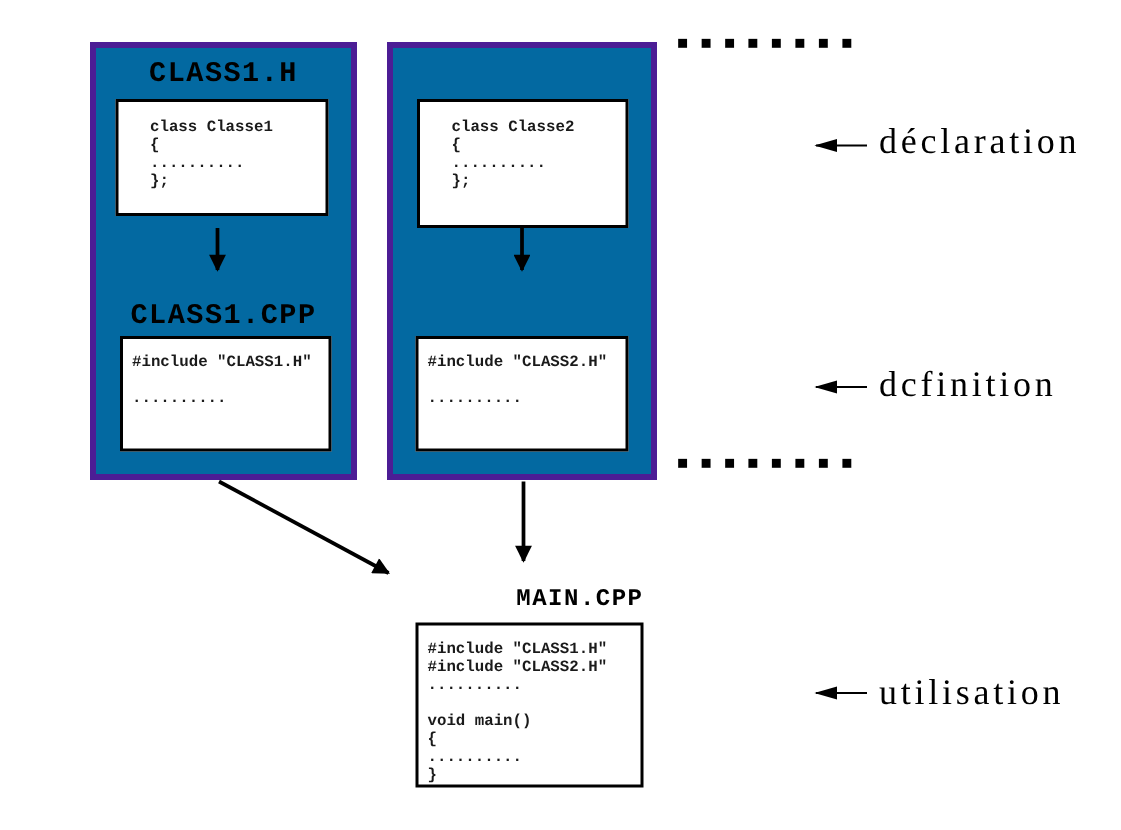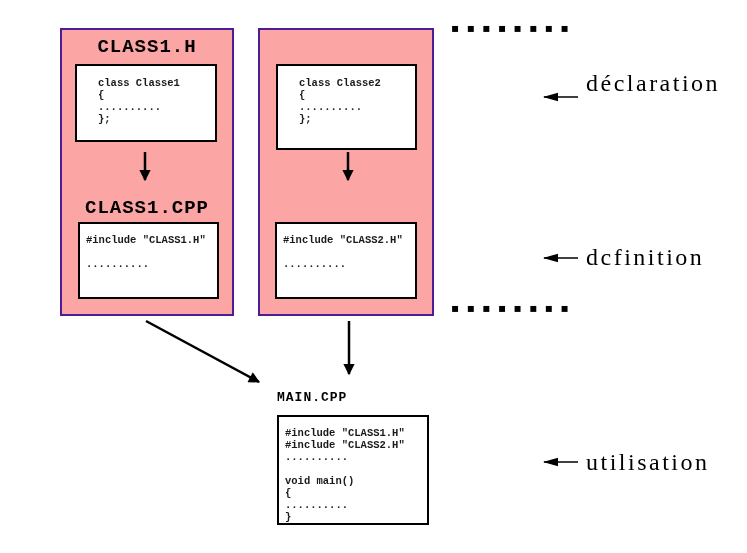--- a/index.html
+++ b/index.html
@@ -1,31 +1,31 @@
 <!DOCTYPE html>
 <html><head>
 <meta charset="utf-8">
 <style>
   html,body{margin:0;padding:0;background:#ffffff;}
   #canvas{
     position:relative;width:747px;height:553px;background:#ffffff;
     font-family:"Liberation Sans",sans-serif;overflow:hidden;
   }
   .col-box{
-    position:absolute;border:2px solid #4c1d95;background:#fca5a5;
+    position:absolute;border:4px solid #4c1d95;background:#0369a1;
   }
   .file-title{
     position:absolute;left:0;width:100%;text-align:center;
     font-family:"Liberation Mono",monospace;font-weight:bold;
     font-size:19px;letter-spacing:1px;color:#000;white-space:nowrap;
   }
   .main-title{
-    position:absolute;text-align:left;
+    position:absolute;text-align:right;
     font-family:"Liberation Mono",monospace;font-weight:bold;
-    font-size:13px;letter-spacing:1px;color:#000;white-space:nowrap;
+    font-size:16px;letter-spacing:1px;color:#000;white-space:nowrap;
   }
   .code-box{
     position:absolute;border:2px solid #000;background:#fff;
     font-family:"Liberation Mono",monospace;font-size:10.5px;
     line-height:12px;color:#1a1a1a;white-space:pre;box-sizing:border-box;
     overflow:hidden;
     font-weight:bold;
   }
   .h-pad{padding:11px 3px 0 21px;}
   .cpp-pad{padding:10px 3px 0 6px;}
@@ -74,21 +74,21 @@
 ..........
 
 void main()
 {
 ..........
 }</div>
 
   <div class="dots" style="left:451px;top:21px">▪▪▪▪▪▪▪▪</div>
   <div class="dots" style="left:451px;top:301px">▪▪▪▪▪▪▪▪</div>
 
-  <div class="annotation-label" style="left:586px;top:68px">déclaration</div>
+  <div class="annotation-label" style="left:586px;top:80px">déclaration</div>
   <div class="annotation-label" style="left:586px;top:447px">utilisation</div>
   <div class="annotation-label" style="left:586px;top:242px">dcfinition</div>
 
   <svg id="arrow-layer" width="747" height="553" viewBox="0 0 747 553">
     <defs>
       <marker id="head-big" viewBox="0 0 10 10" refX="9" refY="5" markerWidth="5.5" markerHeight="4.5" orient="auto">
         <path d="M0,0 L10,5 L0,10 z" fill="#000"></path>
       </marker>
       <marker id="head-slim" viewBox="0 0 14 8" refX="13" refY="4" markerWidth="11" markerHeight="6.5" orient="auto">
         <path d="M0,0 L14,4 L0,8 z" fill="#000"></path>

